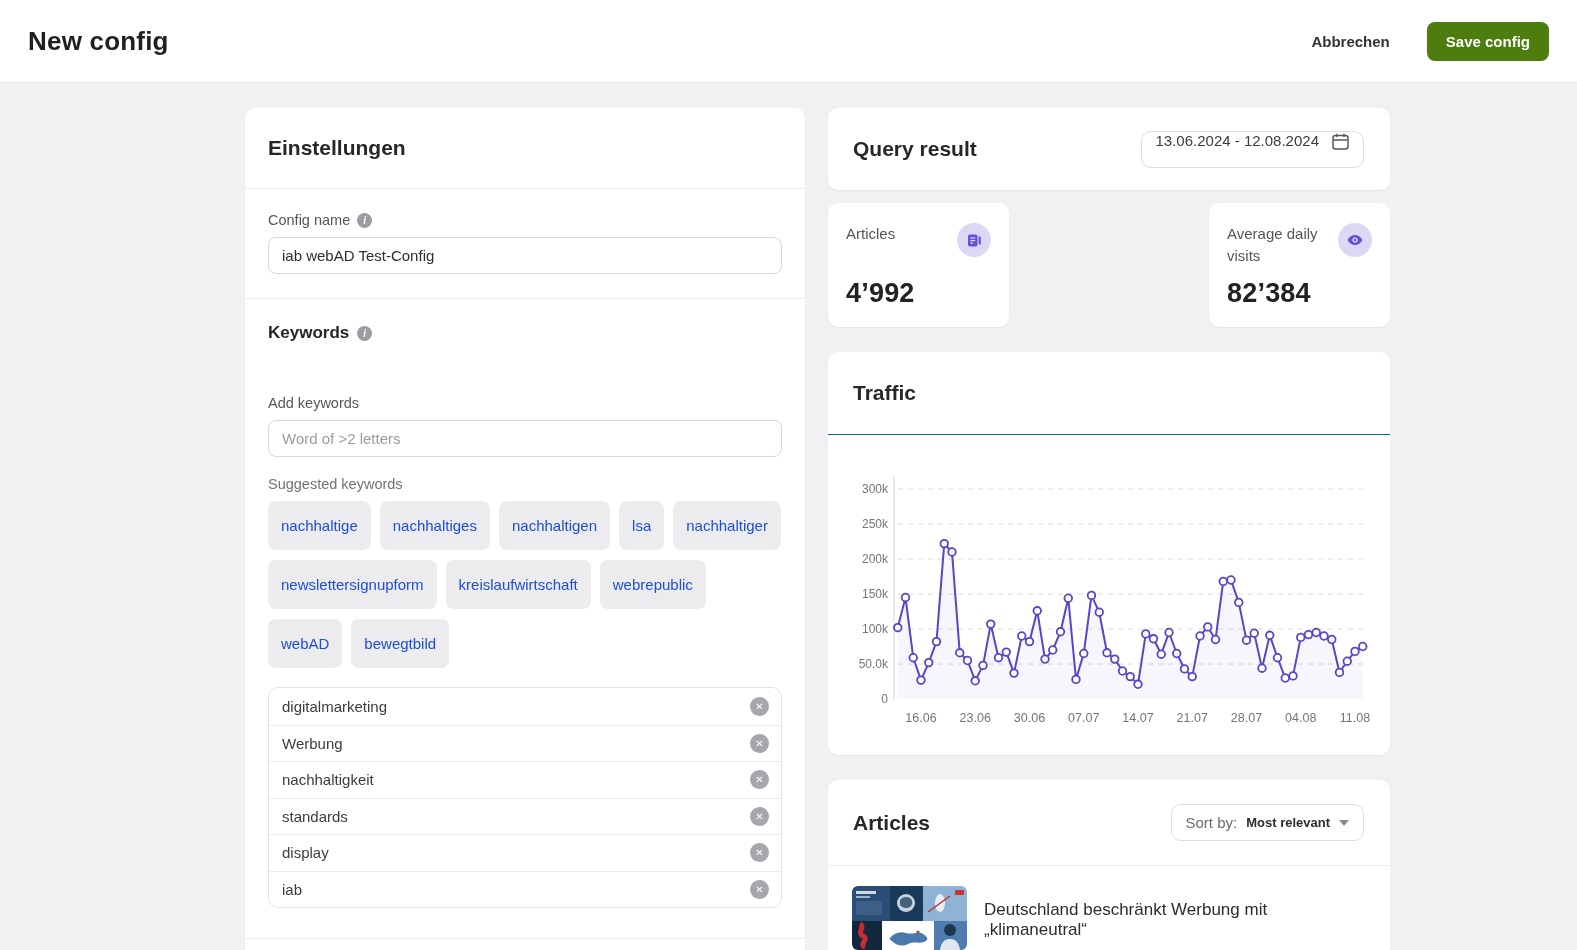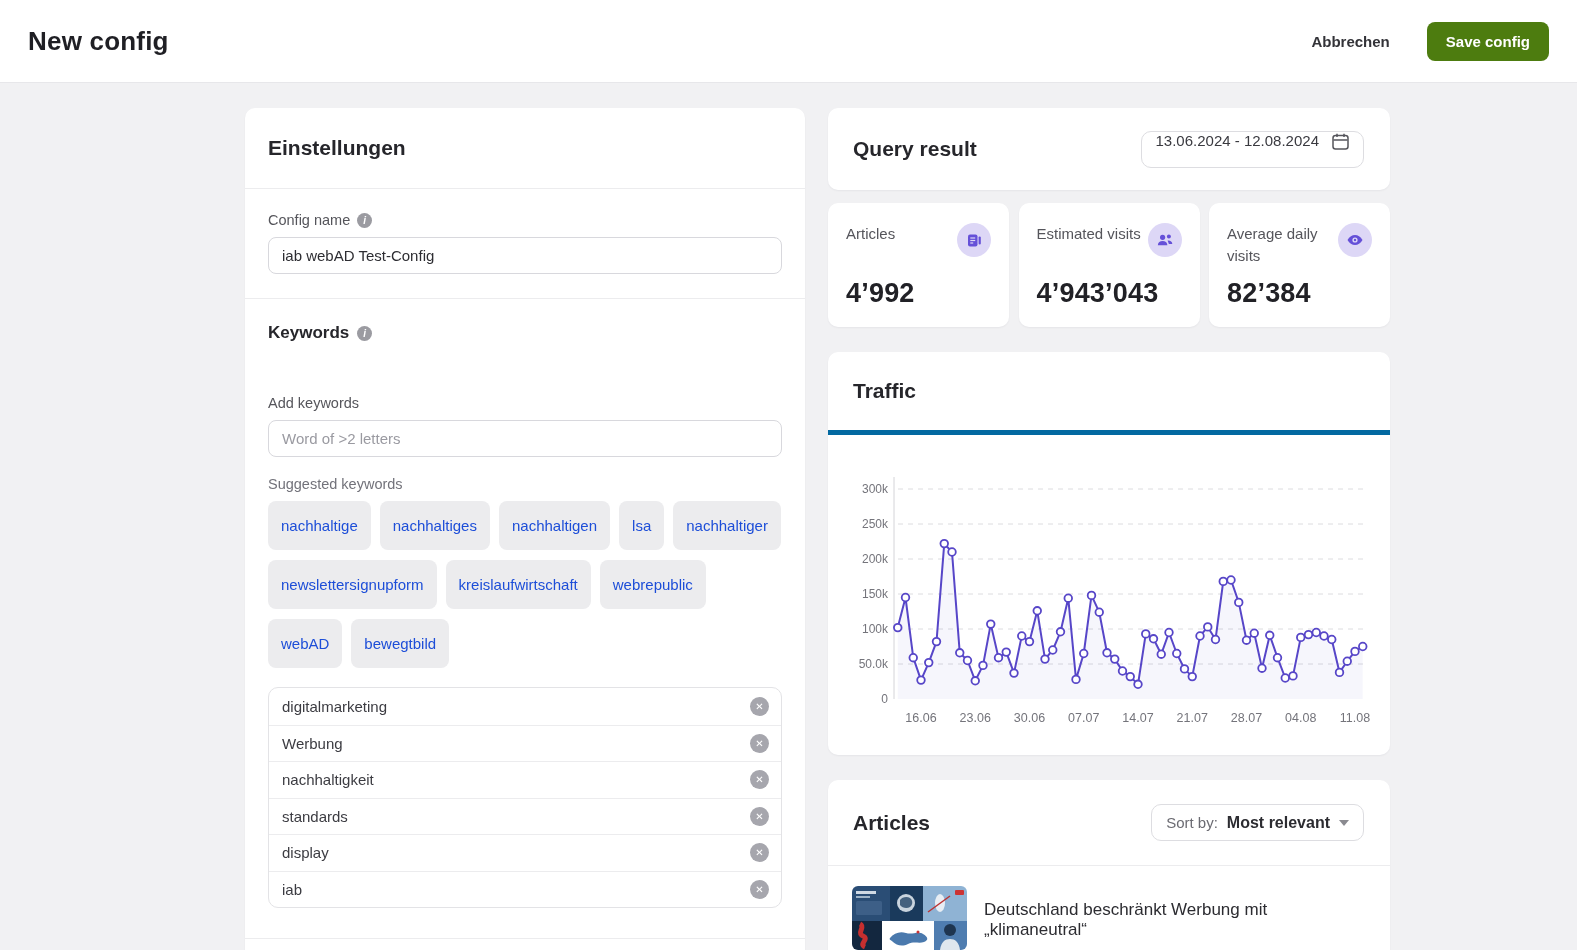--- a/index.html
+++ b/index.html
@@ -59,33 +59,33 @@
   
   .stat-card { top:203px; height:124px; width:181px; padding:20px 18px 18px; display:flex; flex-direction:column; }
   .stat-top { display:flex; justify-content:space-between; align-items:flex-start; }
   .stat-label { font-size:15px; color:#55555b; line-height:1.45; max-width:110px; }
   .stat-ico { width:34px; height:34px; border-radius:50%; background:#ddd7f6; display:flex; align-items:center;
               justify-content:center; flex:none; }
   .stat-value { font-size:27px; font-weight:700; color:#212126; margin-top:auto; letter-spacing:.2px; }
 
   
   .traffic-card { left:828px; top:352px; width:562px; height:403px; }
-  .traffic-head { height:83px; display:flex; align-items:center; padding:0 25px; border-bottom:5px solid #0369a1; }
+  .traffic-head { height:83px; display:flex; align-items:center; padding:0 25px; border-bottom:1px solid #0369a1; }
   .traffic-head h2 { font-size:21px; font-weight:600; color:#26262b; }
   .chart-wrap { padding:24px 8px 0 14px; }
 
   
   .articles-card { left:828px; top:780px; width:562px; height:400px; }
   .articles-head { height:86px; display:flex; align-items:center; justify-content:space-between;
                    padding:0 26px 0 25px; border-bottom:1px solid #ececee; }
   .articles-head h2 { font-size:21px; font-weight:600; color:#26262b; }
   .sort-pill { display:flex; align-items:center; gap:9px; border:1px solid #dddde1; border-radius:10px;
                height:37px; padding:6px 14px; background:#fff; cursor:pointer; font-family:inherit; }
   .sort-pill .s1 { font-size:15px; color:#6b6b72; }
-  .sort-pill .s2 { font-size:16px; font-weight:700; color:#2c2c31; }
+  .sort-pill .s2 { font-size:13px; font-weight:700; color:#2c2c31; }
   .caret { width:0; height:0; border-left:5.5px solid transparent; border-right:5.5px solid transparent;
            border-top:6px solid #8a8a90; }
   .article-row { display:flex; gap:17px; padding:20px 26px 0 24px; cursor:pointer; }
   .thumb { width:115px; height:64px; border-radius:6px; overflow:hidden; position:relative; flex:none; }
   .art-body { flex:1; }
   .tag-row { display:flex; align-items:center; gap:9px; }
   .tag { border-radius:7px; padding:5px 11px; font-size:14.5px; }
   .tag-neutral { background:#f6e3ab; color:#8f7630; }
   .tag-cat { background:#e8e8ea; color:#3c3c42; }
   .views { margin-left:auto; display:flex; align-items:center; gap:7px; font-size:15.5px; color:#3a3a40; }
@@ -198,34 +198,20 @@
           <rect x="12.6" y="4.5" width="2.2" height="8" rx="1.1" fill="#6550d8"></rect>
           <line x1="4.3" y1="6" x2="9.2" y2="6" stroke="#ddd7f6" stroke-width="1.2"></line>
           <line x1="4.3" y1="8.5" x2="9.2" y2="8.5" stroke="#ddd7f6" stroke-width="1.2"></line>
           <line x1="4.3" y1="11" x2="7.2" y2="11" stroke="#ddd7f6" stroke-width="1.2"></line>
         </svg>
       </span>
     </div>
     <div class="stat-value">4’992</div>
   </section>
 
-  <section class="card stat-card" style="left:1018.5px;">
-    <div class="stat-top">
-      <span class="stat-label">Estimated visits</span>
-      <span class="stat-ico">
-        <svg width="18" height="18" viewBox="0 0 18 18">
-          <circle cx="6.6" cy="6.3" r="2.6" fill="#6550d8"></circle>
-          <path d="M1.8 14.2c0-2.6 2.2-4.2 4.8-4.2s4.8 1.6 4.8 4.2z" fill="#6550d8"></path>
-          <circle cx="12.9" cy="5.4" r="2" fill="#6550d8"></circle>
-          <path d="M11.6 9.6c2.4-.4 4.7 1 4.7 3.4h-3.4" fill="#6550d8"></path>
-        </svg>
-      </span>
-    </div>
-    <div class="stat-value">4’943’043</div>
-  </section>
 
   <section class="card stat-card" style="left:1209px;">
     <div class="stat-top">
       <span class="stat-label">Average daily visits</span>
       <span class="stat-ico">
         <svg width="18" height="18" viewBox="0 0 18 18">
           <path d="M1.5 9c2-3.4 4.6-5 7.5-5s5.5 1.6 7.5 5c-2 3.4-4.6 5-7.5 5S3.5 12.4 1.5 9z" fill="#6550d8"></path>
           <circle cx="9" cy="9" r="2.6" fill="#ddd7f6"></circle>
           <circle cx="9" cy="9" r="1.2" fill="#6550d8"></circle>
         </svg>

